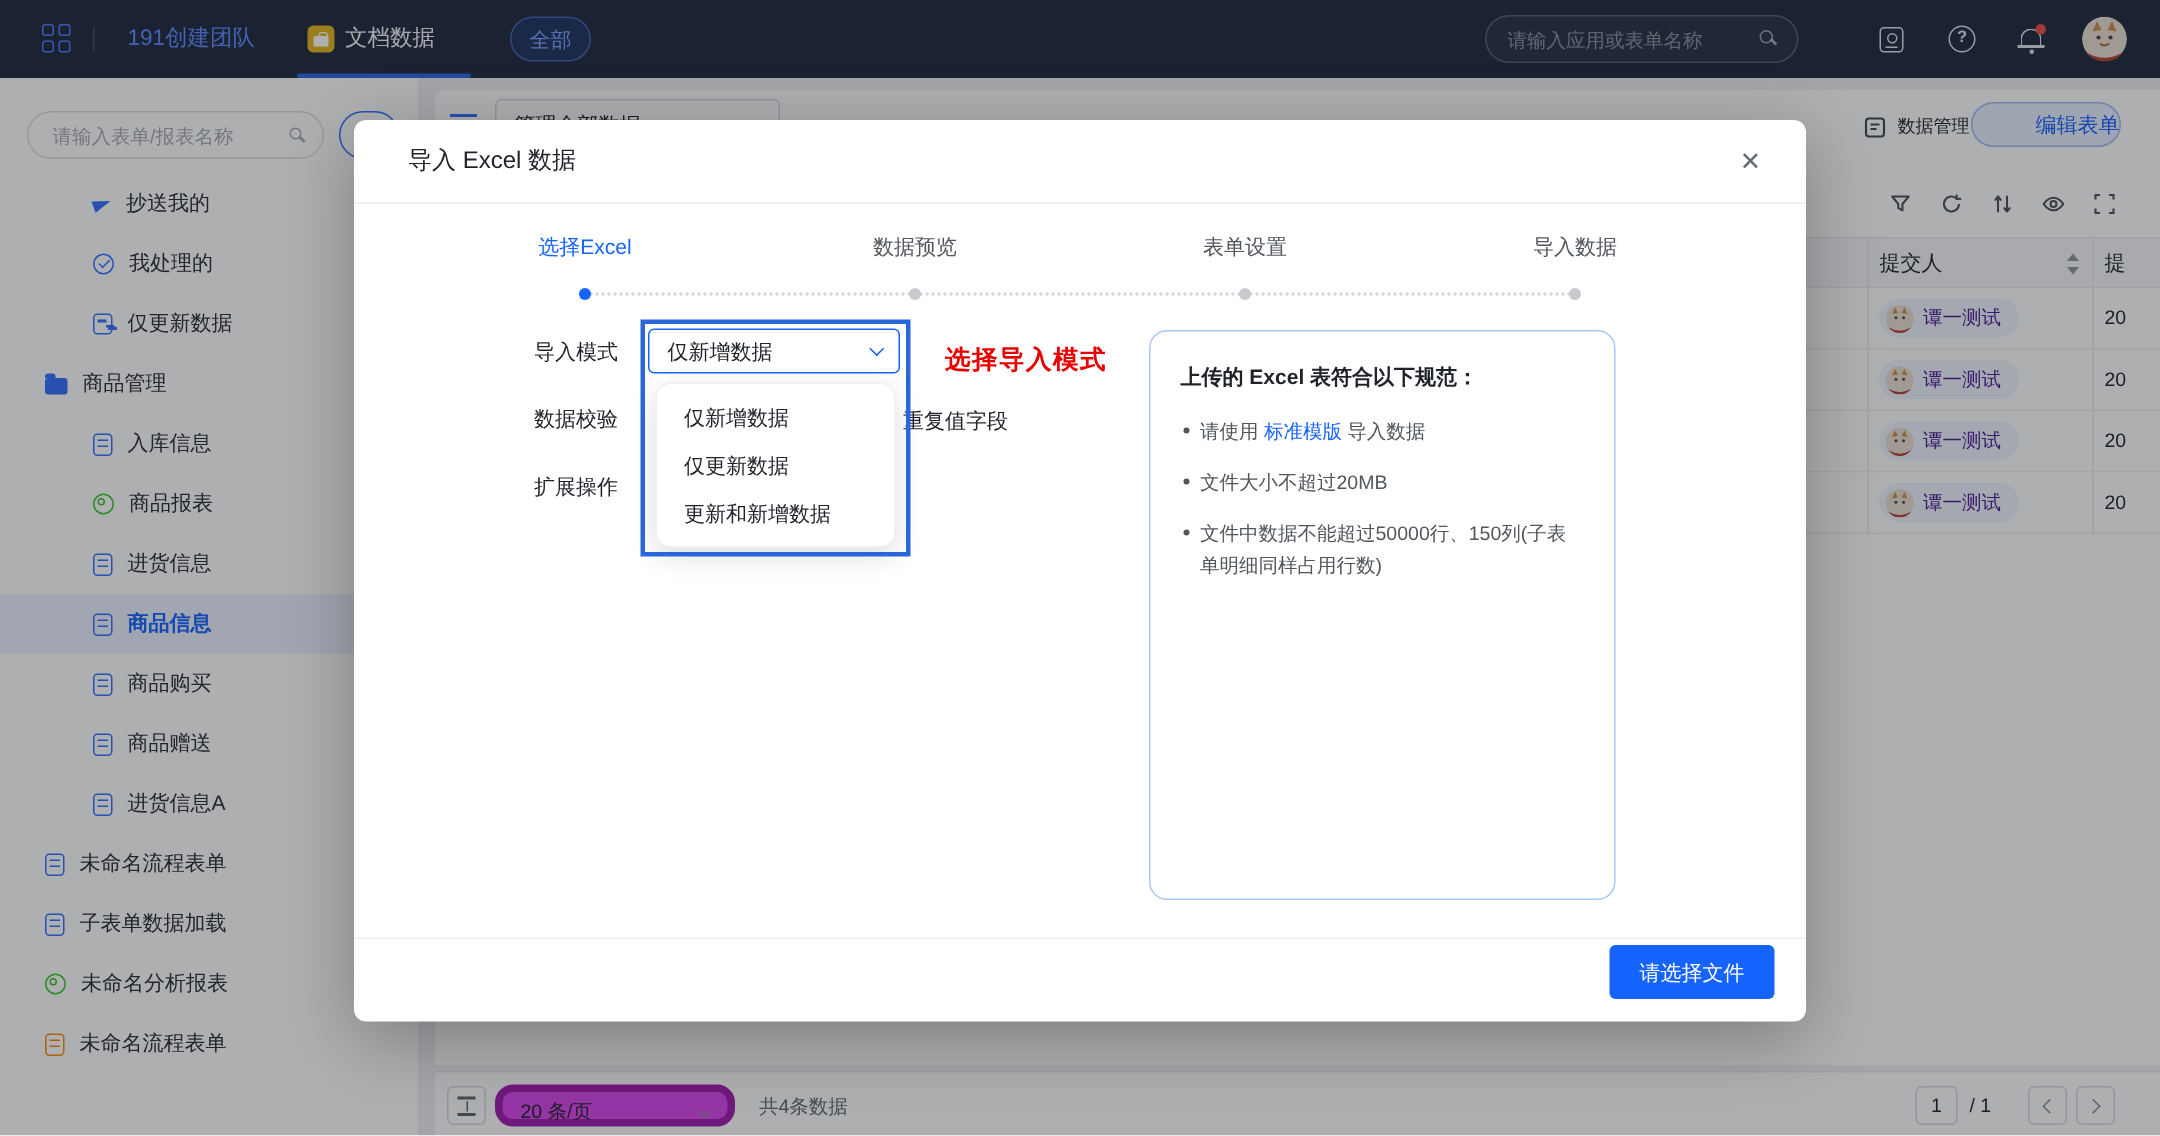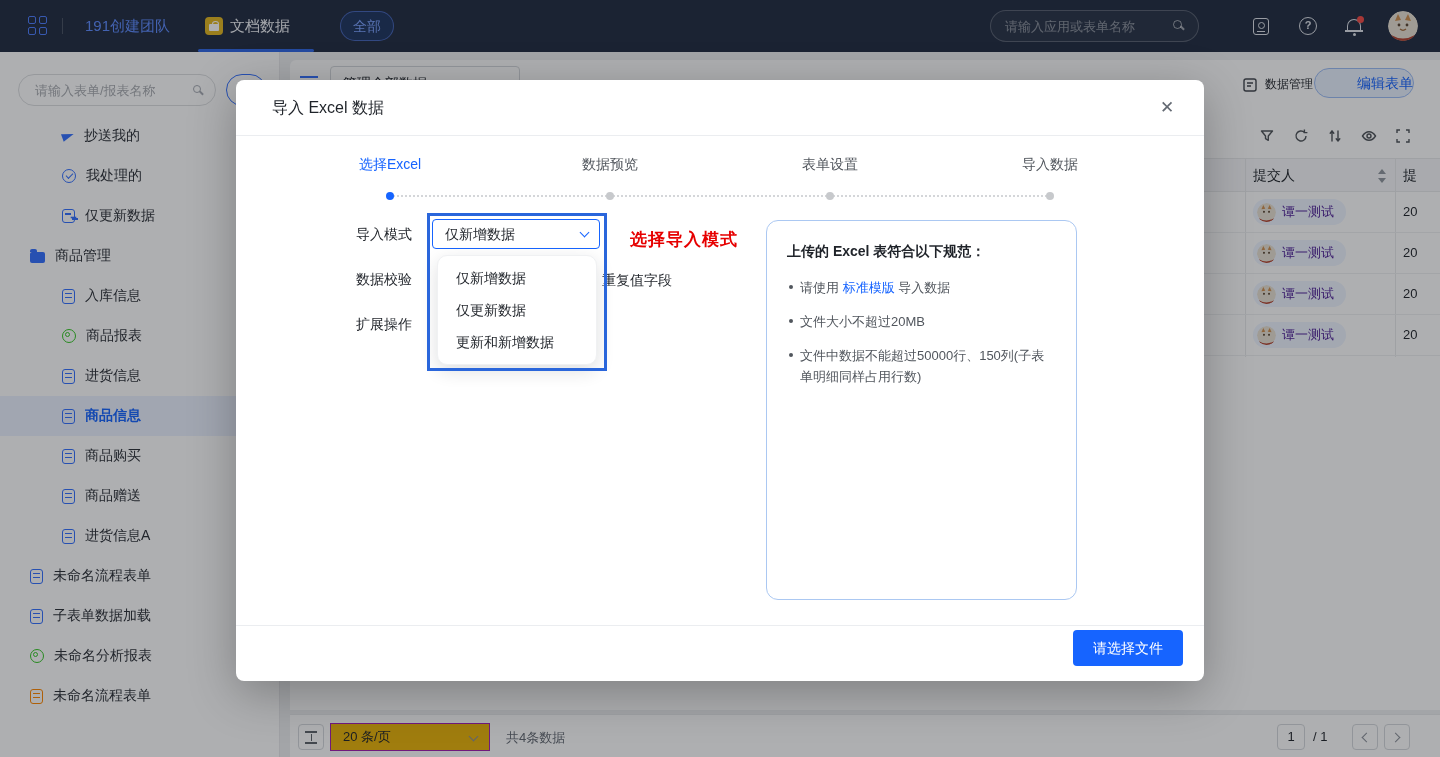--- a/index.html
+++ b/index.html
@@ -94,21 +94,21 @@
   .vline{position:absolute;width:1px;background:#e9eaec;top:98px;height:199px;}
   .trow{position:absolute;left:0;width:1150px;height:41px;border-bottom:1px solid #eef0f2;}
   .pill{position:absolute;left:963px;top:7px;height:26px;border-radius:13px;background:#eef4ff;display:flex;align-items:center;gap:6px;padding:0 12px 0 4px;}
   .pill .pav{width:19px;height:19px;border-radius:50%;overflow:hidden;flex:none;}
   .pill .pname{font-size:13px;color:#4c1d95;white-space:nowrap;}
   .t-time{position:absolute;left:1113px;top:12px;font-size:13px;color:#1f2329;}
   .pagebar{position:absolute;left:10px;top:662px;width:1150px;height:43px;background:#fff;border-top:1px solid #e9eaec;}
   .pg-rowh{position:absolute;left:8px;top:9px;width:26px;height:26px;border:1px solid #d5d8dc;border-radius:4px;}
   .pg-rowh::before{content:"";position:absolute;left:6px;top:6px;width:12px;height:1.5px;background:#5f646b;box-shadow:0 11px 0 #5f646b;}
   .pg-rowh::after{content:"";position:absolute;left:11.5px;top:9px;height:7px;width:1.5px;background:#5f646b;}
-  .pg-size{position:absolute;left:40px;top:8px;width:160px;height:28px;border:1px solid #a21caf;border-radius:0;font-size:13px;color:#1f2329;line-height:26px;padding-left:12px;background:#eab308;}
+  .pg-size{position:absolute;left:40px;top:8px;width:160px;height:28px;border:5px solid #a21caf;border-radius:12px;font-size:13px;color:#1f2329;line-height:26px;padding-left:12px;background:#d946ef;}
   .pg-size .chev{position:absolute;right:12px;top:9px;}
   .pg-total{position:absolute;left:216px;top:14px;font-size:13px;color:#646a73;}
   .pg-page{position:absolute;left:987px;top:9px;width:28px;height:26px;border:1px solid #d5d8dc;border-radius:4px;font-size:13px;color:#1f2329;text-align:center;line-height:24px;background:#fff;}
   .pg-of{position:absolute;left:1023px;top:14px;font-size:13px;color:#1f2329;}
   .pg-prev,.pg-next{position:absolute;top:9px;width:26px;height:26px;border:1px solid #d5d8dc;border-radius:4px;background:#fff;}
   .pg-prev{left:1062px;}.pg-next{left:1094px;}
   .chev{display:inline-block;width:7px;height:7px;border-right:1.6px solid #8a8f99;border-bottom:1.6px solid #8a8f99;}
   .chev-d{transform:rotate(45deg);}
   .chev-l{position:absolute;left:10px;top:9px;transform:rotate(135deg);}
   .chev-r{position:absolute;left:7px;top:9px;transform:rotate(-45deg);}

